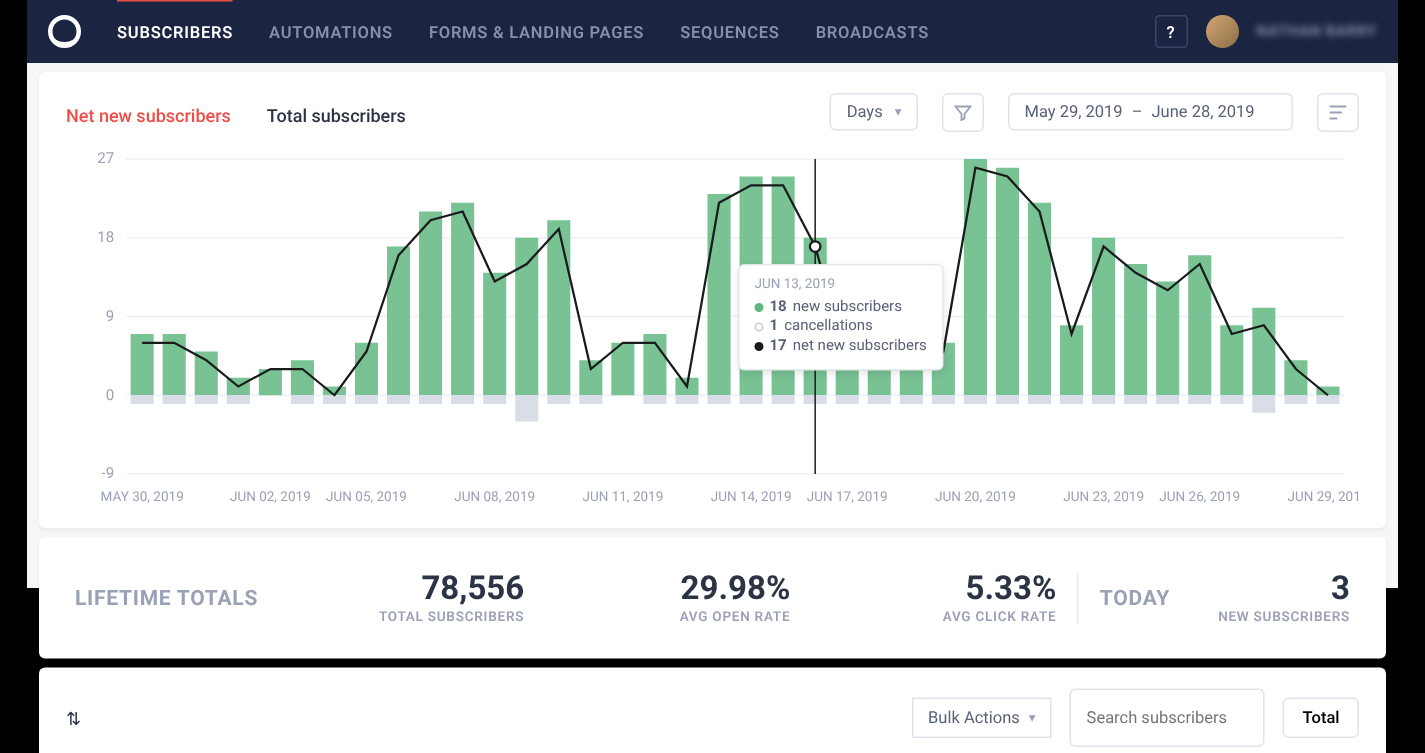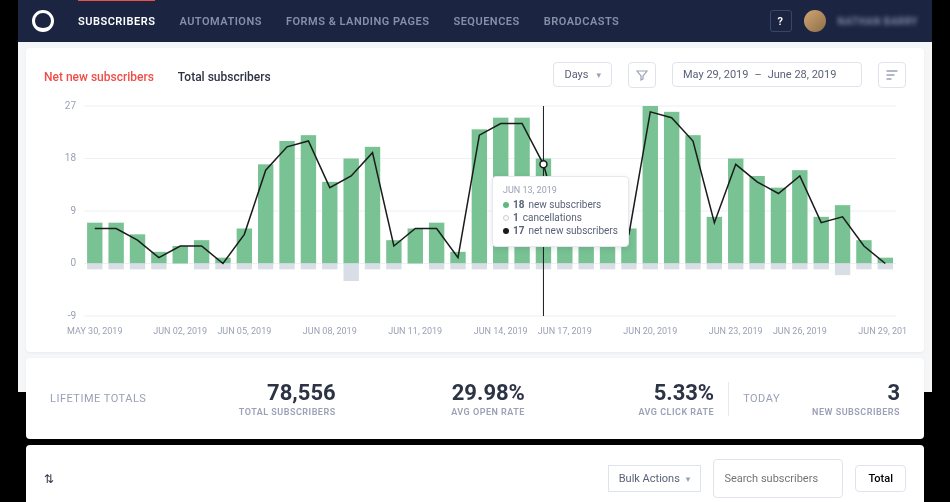--- a/index.html
+++ b/index.html
@@ -28,21 +28,21 @@
 .chart{position:relative;height:246px;margin-top:4px}
 .chart svg{width:100%;height:100%}
 .tooltip{position:absolute;background:#fff;border:1px solid #e5e8ef;border-radius:4px;padding:8px 10px;font-size:10px;color:#5a6278;box-shadow:0 2px 6px rgba(0,0,0,.1);left:448px;top:78px;min-width:130px}
 .tooltip .ttdate{color:#9aa1b5;margin-bottom:4px;font-size:9px}
 .tooltip .ttrow{display:flex;align-items:center;gap:4px;margin:2px 0}
 .dot{width:6px;height:6px;border-radius:50%;display:inline-block}
 .dot.g{background:#5fb87f}
 .dot.w{background:#fff;border:1px solid #ccc}
 .dot.b{background:#1b1b1b}
 .statscard{display:flex;padding:22px 24px;align-items:center}
-.sthead{font-size:11px;font-weight:400;color:#9aa1b5;letter-spacing:.5px}
+.sthead{font-size:14px;font-weight:700;color:#9aa1b5;letter-spacing:.5px}
 .stgroup{text-align:right;flex:1}
 .stval{font-size:22px;font-weight:700;color:#2c3345}
 .stlbl{font-size:9px;font-weight:600;color:#9aa1b5;letter-spacing:.5px;margin-top:2px}
 .vdiv{width:1px;height:34px;background:#e5e8ef;margin:0 14px}
 .subhdr{display:flex;align-items:center;padding:14px 18px;gap:12px}
 .subhdr h2{font-size:16px;font-weight:700;color:#2c3345;margin-right:8px}
 .sorticon{font-size:12px;cursor:pointer;color:#2c3345}
 .subhdr .spacer{flex:1}
 .bulk{border:1px solid #dfe3eb;border-radius:0;padding:6px 10px;font-size:11px;color:#5a6278;cursor:pointer;display:flex;align-items:center;gap:6px}
 .sbox{border:1px solid #dfe3eb;border-radius:4px;padding:12px 10px;font-size:11px;color:#9aa1b5;width:130px}

